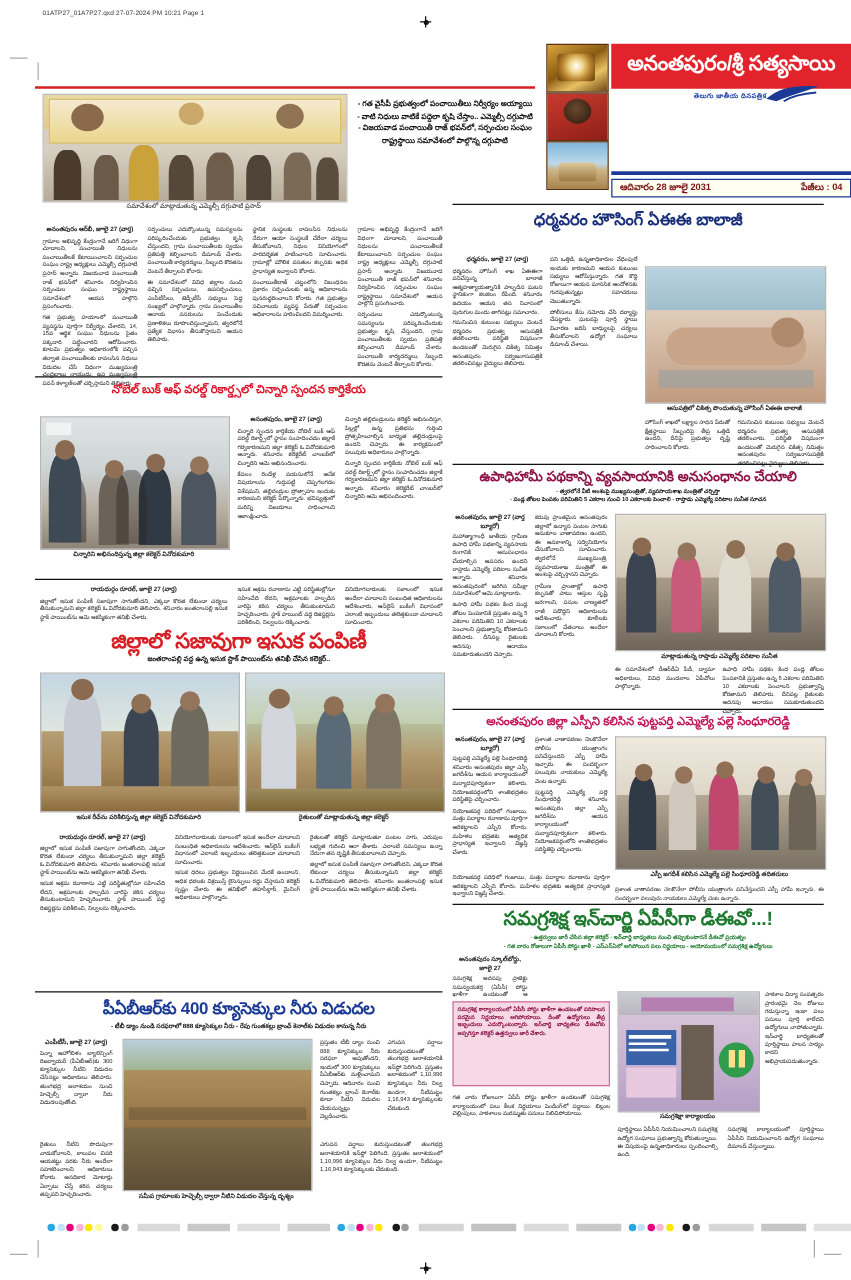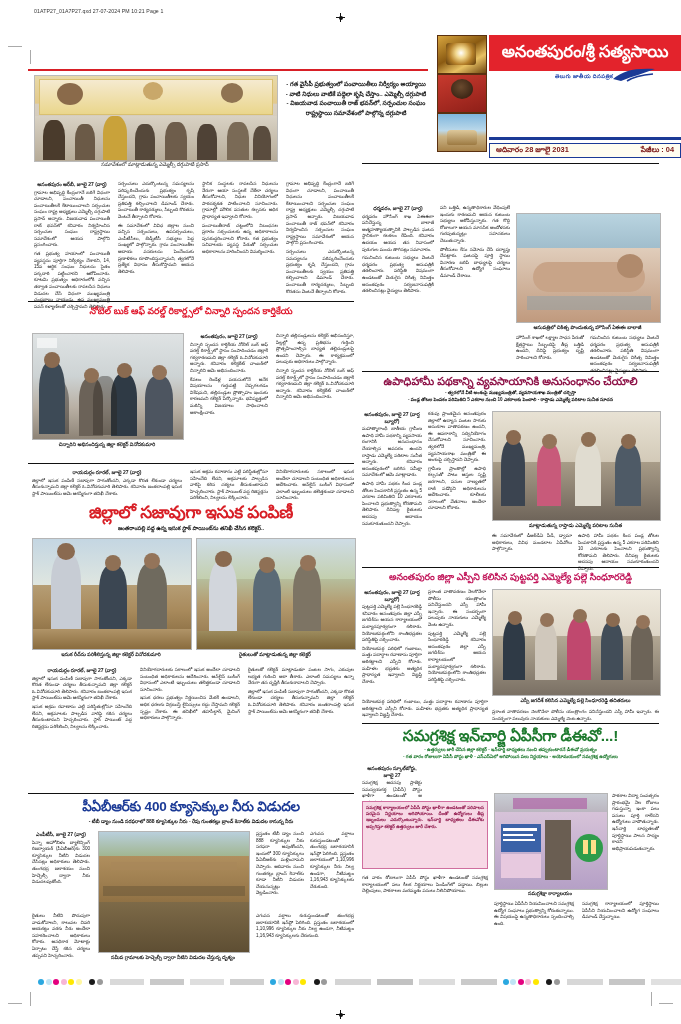--- a/index.html
+++ b/index.html
@@ -288,20 +288,21 @@
     </div>
     <div class="col" style="left:10px;top:880px;width:58px;">
       <p>రైతులు నీటిని పొదుపుగా వాడుకోవాలని, కాలువల చివరి ఆయకట్టు వరకు నీరు అందేలా సహకరించాలని అధికారులు కోరారు. అనధికార మోటార్లు ఏర్పాటు చేస్తే కఠిన చర్యలు తప్పవని హెచ్చరించారు.</p>
     </div>
     <div class="col" style="left:234px;top:880px;width:98px;">
       <p>ఎగువన వర్షాలు కురుస్తుండటంతో తుంగభద్ర జలాశయానికి ఇన్‌ఫ్లో పెరిగింది. ప్రస్తుతం జలాశయంలో 1,10,996 క్యూసెక్కుల నీరు నిల్వ ఉండగా, నీటిమట్టం 1,16,943 క్యూసెక్కులకు చేరుకుంది.</p>
     </div>
 
     <div class="hr-thin" style="left:340px;top:130px;width:297px;height:1.4px;background:#111;"></div>
     <div class="sec-head" style="left:340px;top:134px;width:297px;font-size:13px;line-height:17px;color:#1a2f7a;">
+      <div>ధర్మవరం హౌసింగ్ ఏఈఈ బాలాజీ</div>
     </div>
 
     <div class="photo ph-hospital" style="left:494px;top:180px;width:143px;height:108px;">
       <div style="position:absolute;left:0;top:0;width:100%;height:36px;background:linear-gradient(180deg,#b9d4e0,#9fbccb);"></div>
       <div style="position:absolute;left:0;top:34px;width:100%;height:74px;background:linear-gradient(180deg,#e0cdbb,#c09a7e);"></div>
       <div style="position:absolute;left:16px;top:48px;width:112px;height:30px;border-radius:16px;background:#c8a488;"></div>
       <div style="position:absolute;left:100px;top:40px;width:26px;height:24px;border-radius:50%;background:#b08a6c;"></div>
       <div style="position:absolute;left:10px;top:82px;width:124px;height:14px;background:#8e9fa8;opacity:.5;"></div>
     </div>
     <div class="pcap" style="left:494px;top:291px;width:143px;">ఆసుపత్రిలో చికిత్స పొందుతున్న హౌసింగ్ ఏఈఈ బాలాజీ</div>

